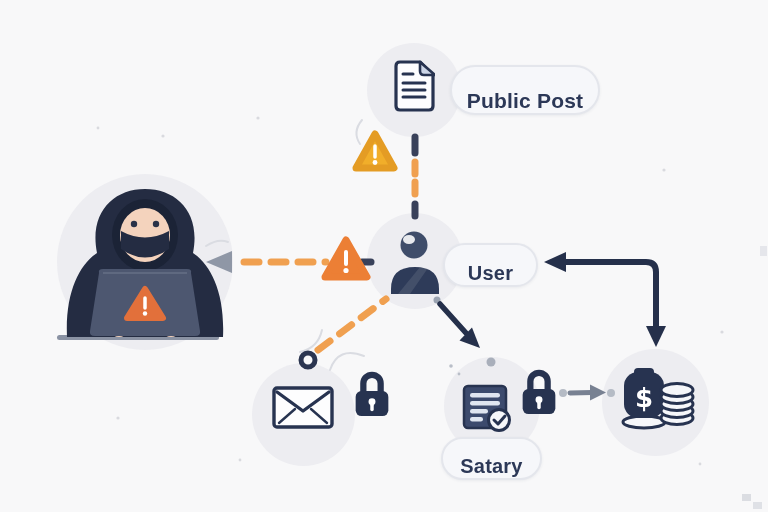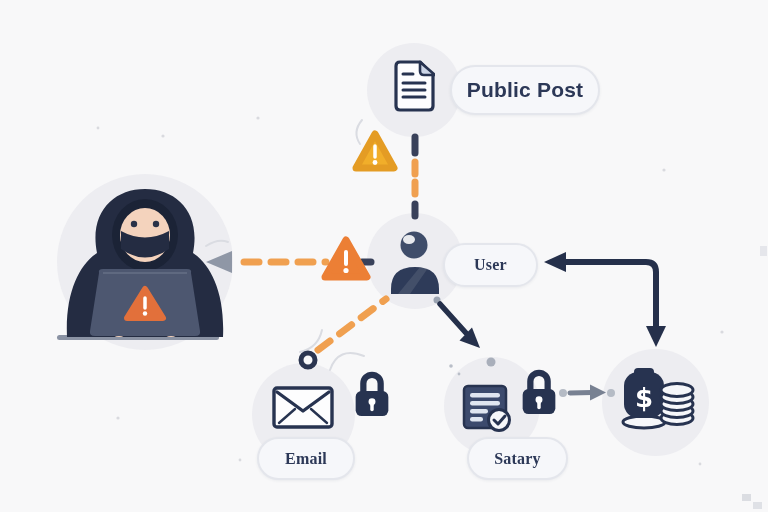--- a/index.html
+++ b/index.html
@@ -7,27 +7,27 @@
     --pill-text:#2c3857; --navy:#273350; --slate:#4d5770; --orange:#f0a050;
     --warn-orange:#ec7f35; --warn-yellow:#f1ae2a; --gray-arrow:#788192; --desk:#8a92a3; --skin:#f4d3bd;
   }
   html,body{margin:0;padding:0;}
   body{background:var(--background);font-family:"Liberation Sans","DejaVu Sans",sans-serif;}
   .stage{position:relative;width:768px;height:512px;overflow:hidden;background:var(--background);}
   .circle{position:absolute;border-radius:50%;background:var(--node-bg);}
   .icon-svg{position:absolute;}
   .overlay{position:absolute;left:0;top:0;z-index:5;pointer-events:none;}
   .pill{
-    position:absolute;z-index:6;display:flex;align-items:center;justify-content:center;
+    position:absolute;z-index:6;display:flex;align-items:flex-end;justify-content:center;
     background:var(--pill-bg);border:2px solid var(--pill-border);border-radius:26px;
     color:var(--pill-text);font-weight:700;letter-spacing:.2px;
     box-shadow:0 1px 3px rgba(40,50,80,.07);
   }
   .pill-lg{font-size:21px;}
-  .pill-md{font-size:16px;font-family:Liberation Serif, serif;}
+  .pill-md{font-size:20px;}
 </style>
 </head>
 <body>
 
 <div class="stage">
 
   <div class="circle" style="left:367px;top:43px;width:94px;height:94px;"></div>
   <div class="circle" style="left:367px;top:213px;width:96px;height:96px;"></div>
   <div class="circle" style="left:252px;top:363px;width:103px;height:103px;"></div>
   <div class="circle" style="left:444px;top:357px;width:96px;height:98px;"></div>
@@ -192,20 +192,17 @@
       <circle cx="346" cy="270.5" r="2.6" fill="#fff"></circle>
     </g>
   </svg>
 
   <div class="pill pill-lg" style="left:450px;top:65px;width:146px;height:46px;">
     <span>Public Post</span>
   </div>
   <div class="pill pill-md" style="left:443px;top:243px;width:91px;height:40px;">
     <span>User</span>
   </div>
-  <div class="pill pill-md" style="left:257px;top:437px;width:94px;height:39px;">
-    <span>Email</span>
-  </div>
-  <div class="pill pill-md" style="left:467px;top:437px;width:97px;height:39px;">
+  <div class="pill pill-md" style="left:441px;top:437px;width:97px;height:39px;">
     <span>Satary</span>
   </div>
 
 </div>
 
 </body></html>

